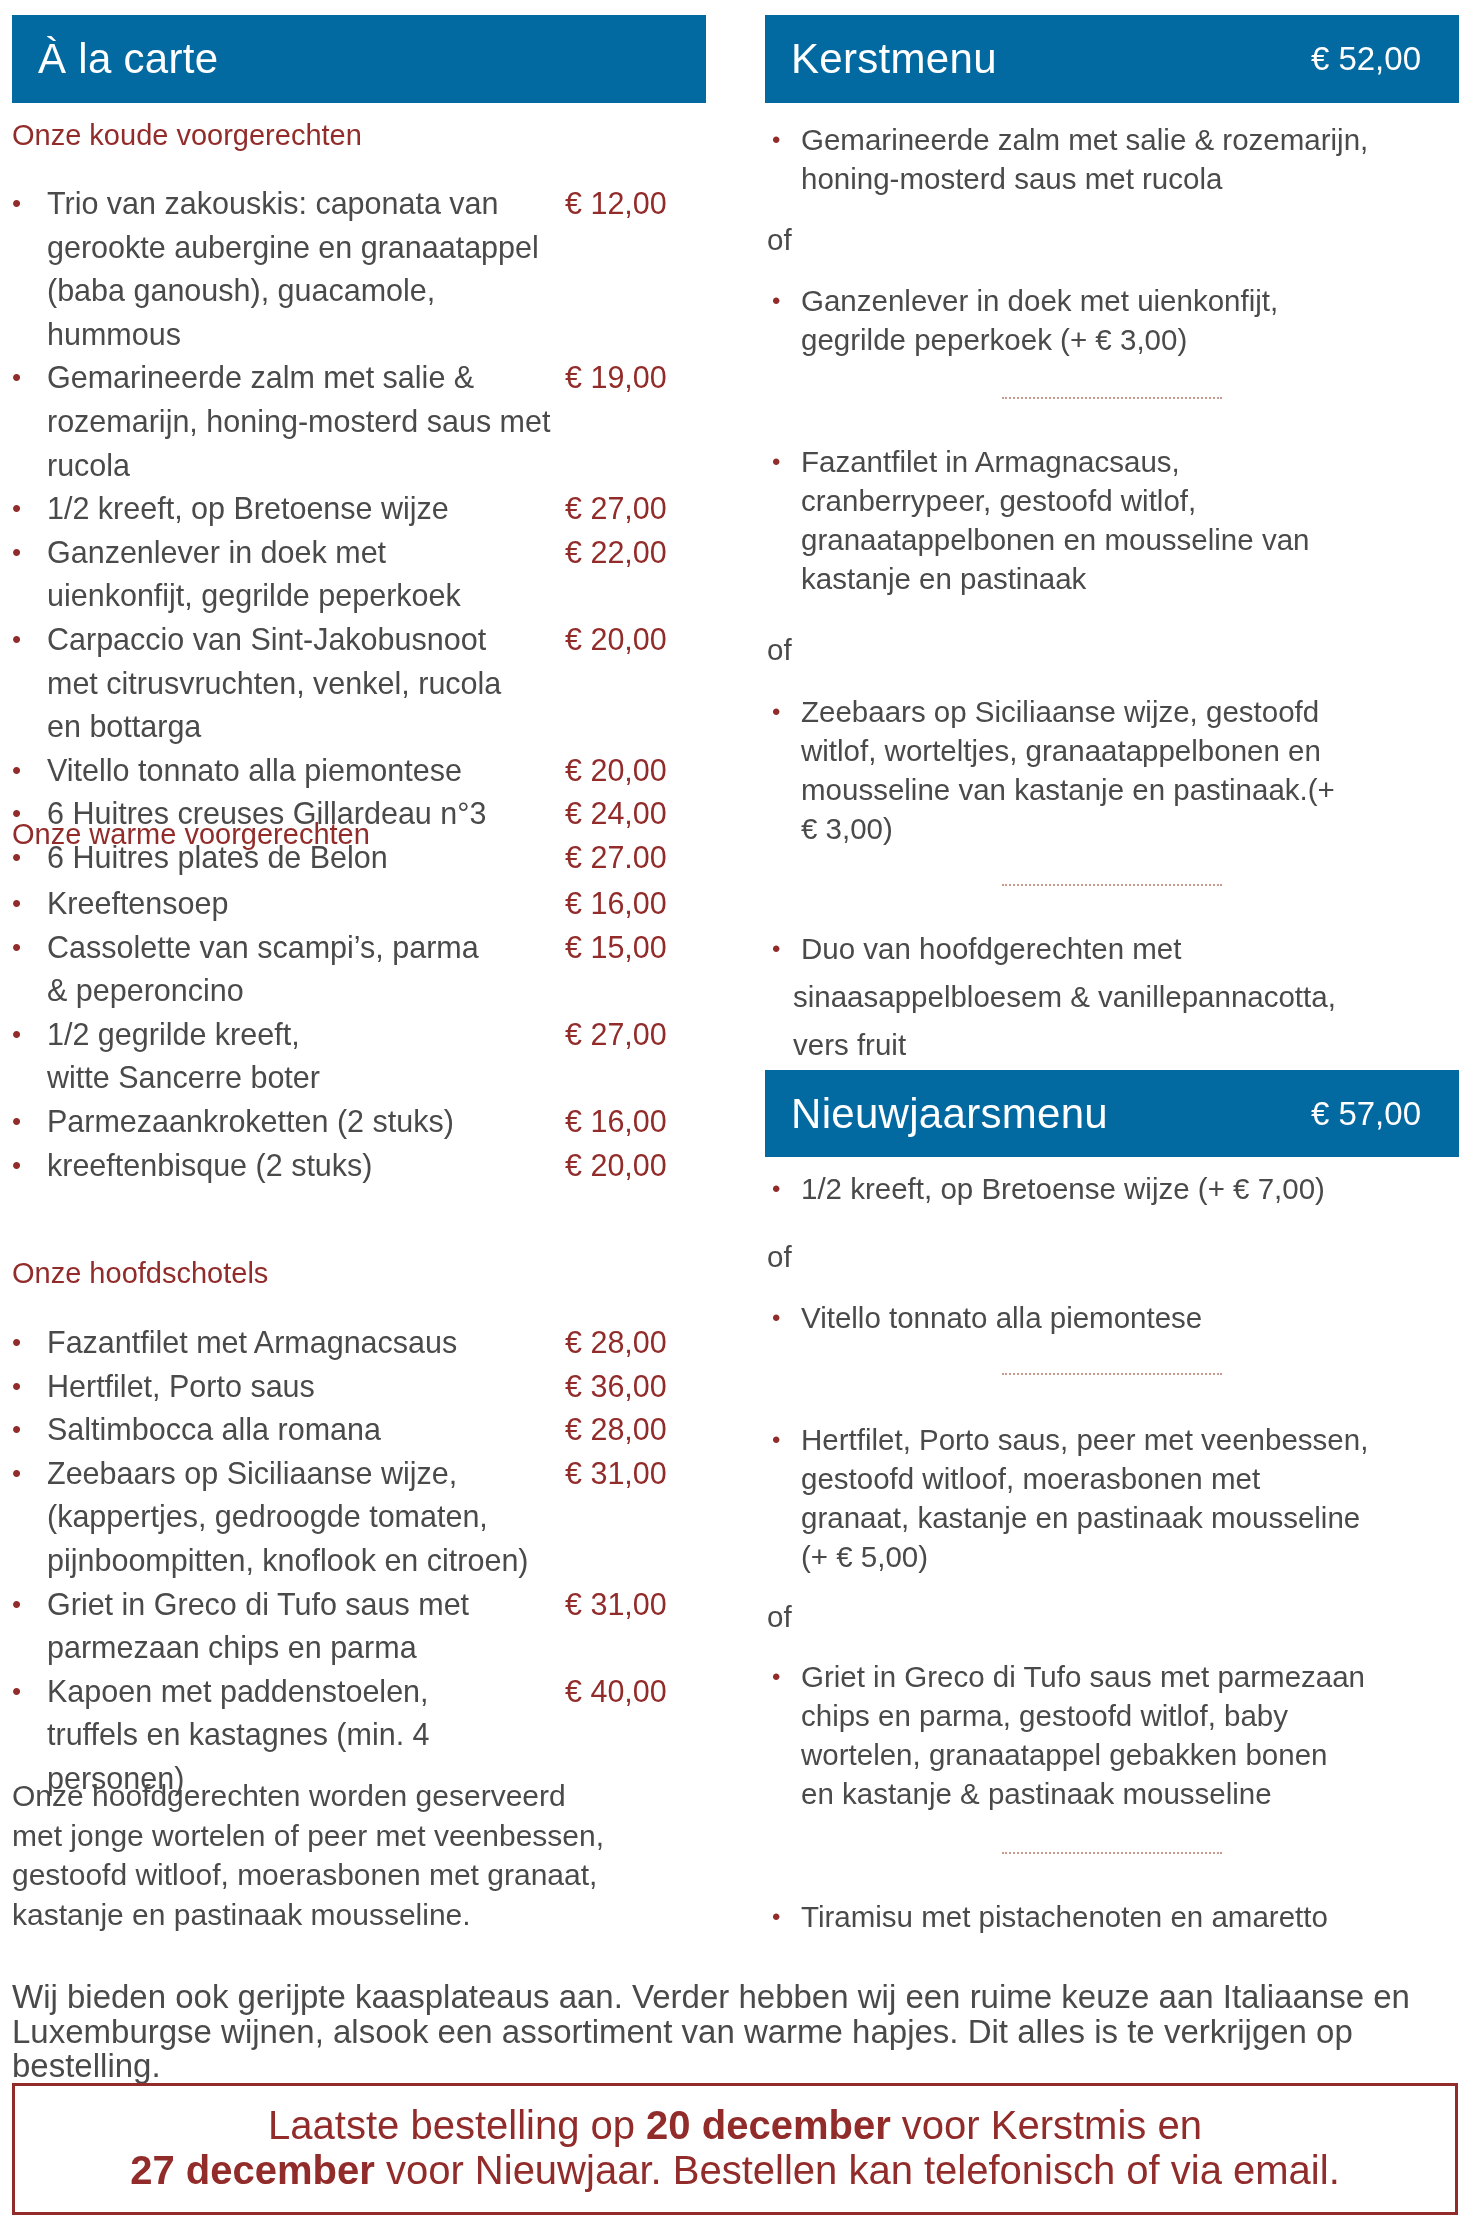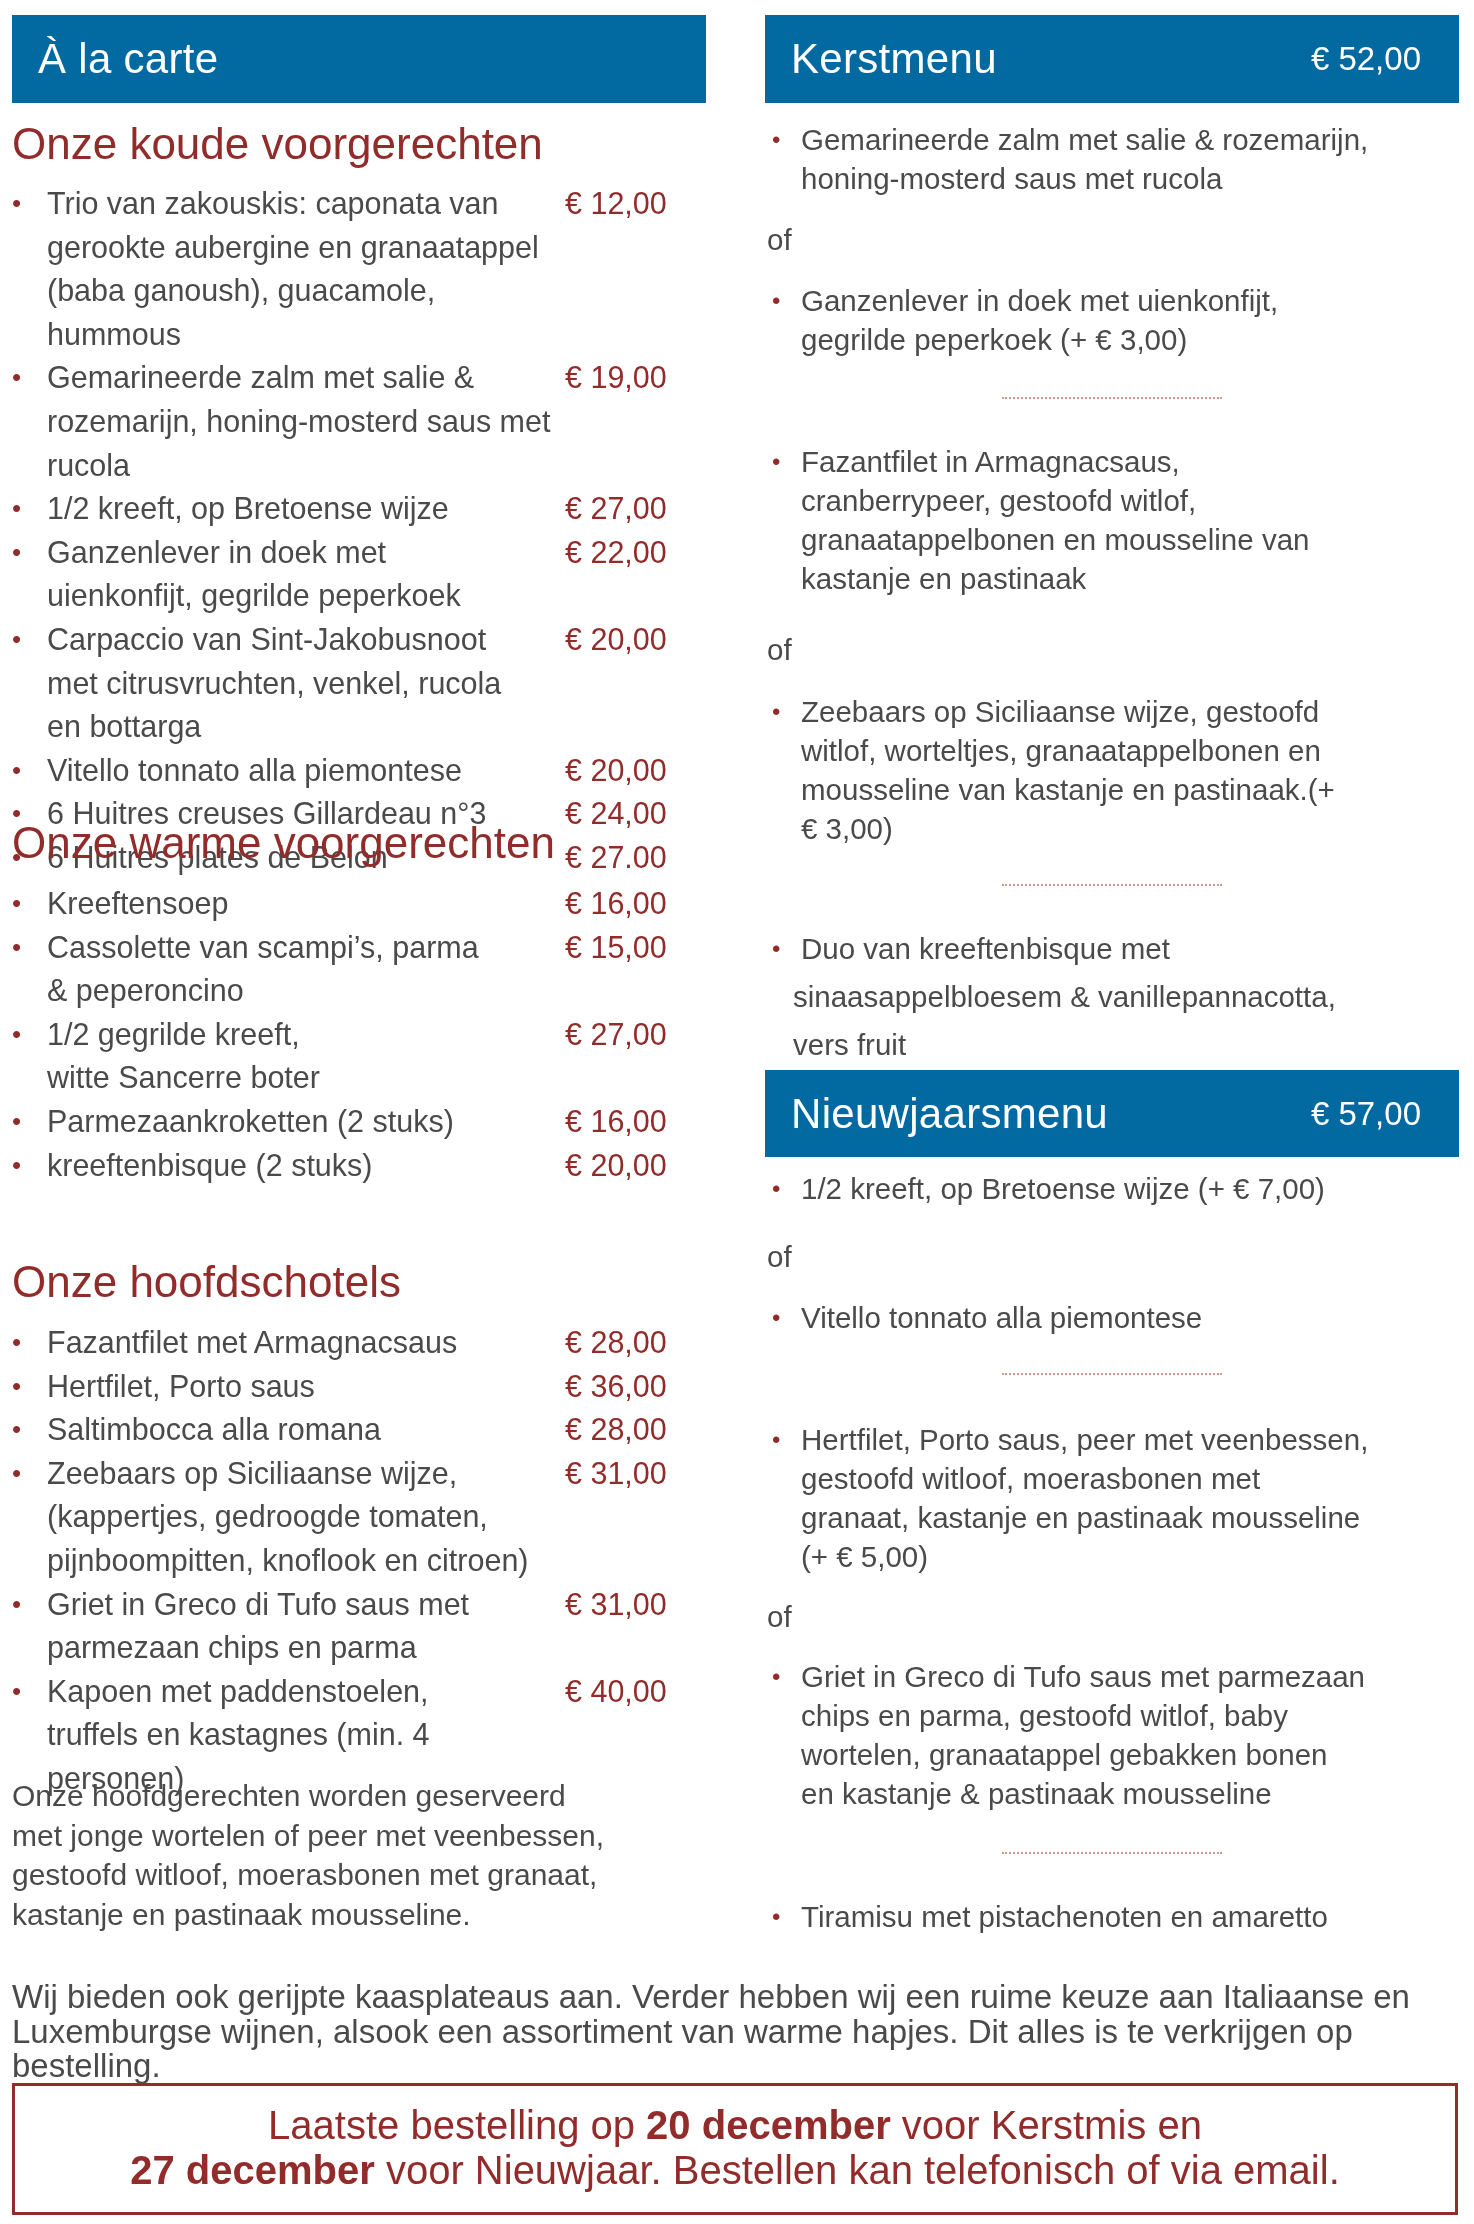--- a/index.html
+++ b/index.html
@@ -1,21 +1,21 @@
 <!DOCTYPE html>
 <html><head>
 <meta charset="utf-8">
 <style>
   html,body{margin:0;padding:0;background:#ffffff;}
   body{width:1474px;height:2224px;position:relative;overflow:hidden;
        font-family:"Liberation Sans","DejaVu Sans",sans-serif;color:#4a4a4a;}
   .bar{position:absolute;background:#0369a1;color:#ffffff;height:88px;display:flex;align-items:center;justify-content:space-between;box-sizing:border-box;}
   .bar .t{font-size:42px;letter-spacing:0.3px;}
   .bar .p{font-size:33px;}
-  .h2{position:absolute;left:12px;font-size:44px;color:#922c2b;white-space:nowrap;}
+  .h2{position:absolute;left:12px;font-size:29px;color:#922c2b;white-space:nowrap;}
   .list{position:absolute;left:0;width:720px;margin:0;padding:0;list-style:none;}
   .list li{position:relative;font-size:30.5px;line-height:43.6px;padding-left:47px;}
   .list li .b{position:absolute;left:12px;top:0;color:#922c2b;font-size:26px;}
   .list li .name{display:block;width:510px;}
   .list li .price{position:absolute;left:565px;top:0;color:#922c2b;white-space:nowrap;}
   .rblock{position:absolute;left:765px;width:700px;}
   .ritem{position:relative;font-size:29.5px;line-height:39px;padding-left:36px;}
   .ritem .b{position:absolute;left:7px;top:0;color:#922c2b;font-size:24px;}
   .ritem.loose{line-height:48px;padding-left:28px;}
   .of{position:absolute;left:767px;font-size:29.5px;line-height:39px;}
@@ -234,21 +234,21 @@
       <div>Zeebaars op Siciliaanse wijze, gestoofd</div>
       <div>witlof, worteltjes, granaatappelbonen en</div>
       <div>mousseline van kastanje en pastinaak.(+</div>
       <div>€ 3,00)</div>
     </div>
   </div>
 <div class="dots" style="top:884px;"></div>
 <div class="rblock" id="k4" style="top:925px;">
     <div class="ritem loose">
       <span class="b">•</span>
-      <div style="margin-left: 8px;">Duo van kreeftenbisque met</div>
+      <div style="margin-left: 8px;">Duo van hoofdgerechten met</div>
       <div>sinaasappelbloesem &amp; vanillepannacotta,</div>
       <div>vers fruit</div>
     </div>
   </div>
 
 <div class="bar" style="left:765px;top:1070px;width:694px;height:87px;padding:0 38px 0 26px;">
   <span class="t">Nieuwjaarsmenu</span>
   <span class="p">€ 57,00</span>
 </div>
 

